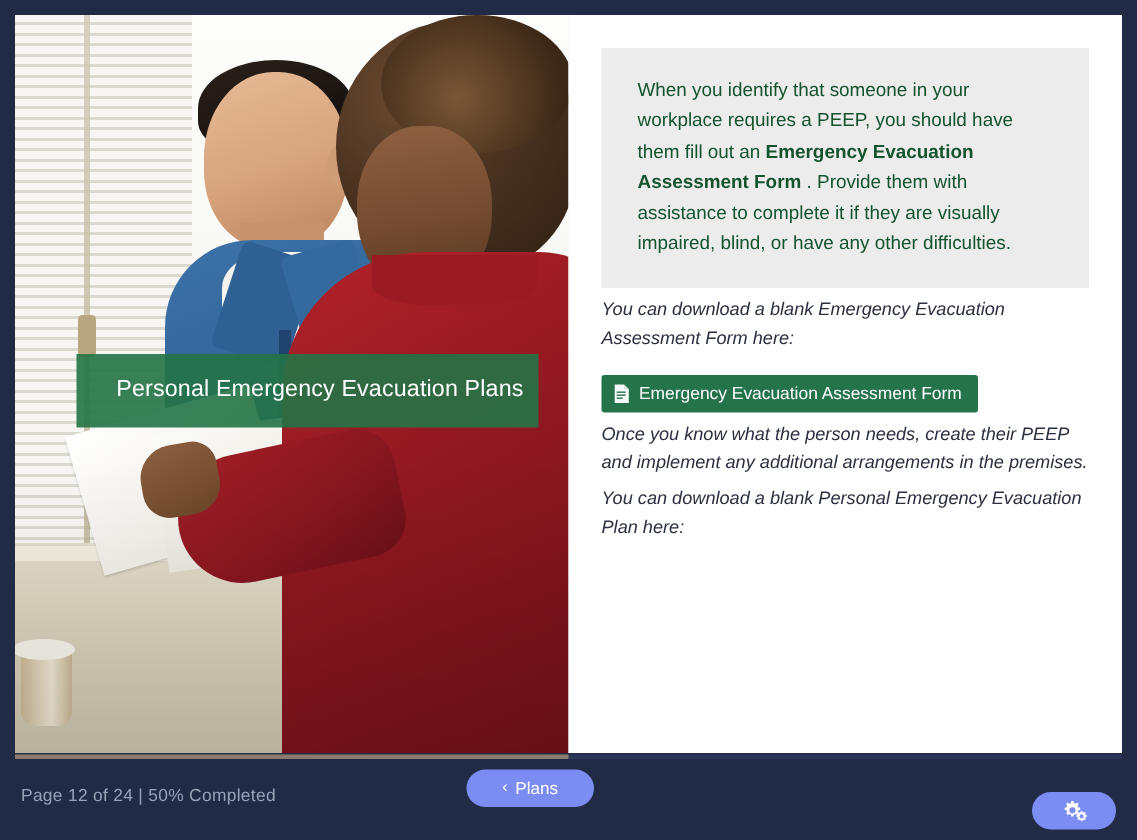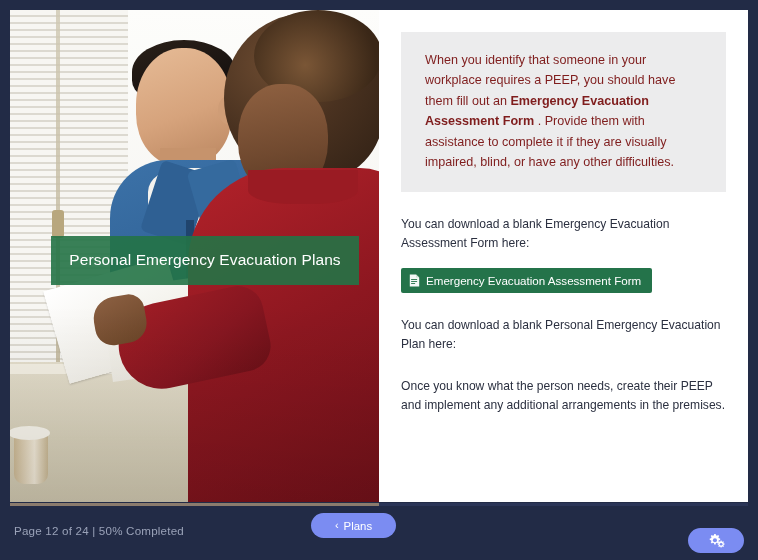--- a/index.html
+++ b/index.html
@@ -262,52 +262,53 @@
   
   .slide-title-banner {
     position: absolute;
     left: 41px;
     top: 226px;
     width: 308px;
     padding: 14px 10px;
     box-sizing: border-box;
     background: rgba(36, 115, 70, 0.90);
     color: #ffffff;
-    text-align: center;
+    text-align: right;
     font-size: 15.5px;
     line-height: 1.35;
     letter-spacing: .1px;
   }
 
   
   .content-pane {
     position: relative;
     flex: 1 1 auto;
     height: 492px;
     background: #ffffff;
     padding: 22px 22px 10px 22px;
     box-sizing: border-box;
     overflow: hidden;
   }
 
   .callout-box {
     background: #ececed;
     padding: 18px 20px 20px 24px;
     box-sizing: border-box;
-    color: #7f1d1d;
+    color: #14532d;
     font-size: 12.6px;
     line-height: 1.62;
   }
   .callout-box b { font-weight: bold; }
 
   .body-text {
     color: #2b3040;
     font-size: 12.1px;
     line-height: 1.56;
-    margin: 23px 0 0 0;
+    margin: 5px 0 0 0;
+    font-style: italic;
   }
 
   .download-btn {
     display: inline-flex;
     align-items: center;
     gap: 6px;
     margin-top: 15px;
     padding: 6px 11px 6px 8px;
     background: #24734a;
     color: #ffffff;
@@ -455,23 +456,23 @@
             <path d="M7.0 0.4 L10.2 3.5 H7.0 Z" fill="#cfe3d6"></path>
             <rect x="2.1" y="5.0" width="6" height="0.9" fill="#24734a"></rect>
             <rect x="2.1" y="7.0" width="6" height="0.9" fill="#24734a"></rect>
             <rect x="2.1" y="9.0" width="4" height="0.9" fill="#24734a"></rect>
           </svg>
         </span>
         <span>Emergency Evacuation Assessment Form</span>
       </button>
 
 
+      <p class="body-text">Once you know what the person needs, create their PEEP and implement any additional arrangements in the premises.</p>
+
       <p class="body-text">You can download a blank Personal Emergency Evacuation Plan here:</p>
-
-      <p class="body-text">Once you know what the person needs, create their PEEP and implement any additional arrangements in the premises.</p>
 
       
 
     </div>
   </div>
 
   <div class="progress-track">
     <div class="progress-fill" id="progress-fill" style="width: 50%;"></div>
   </div>
 

